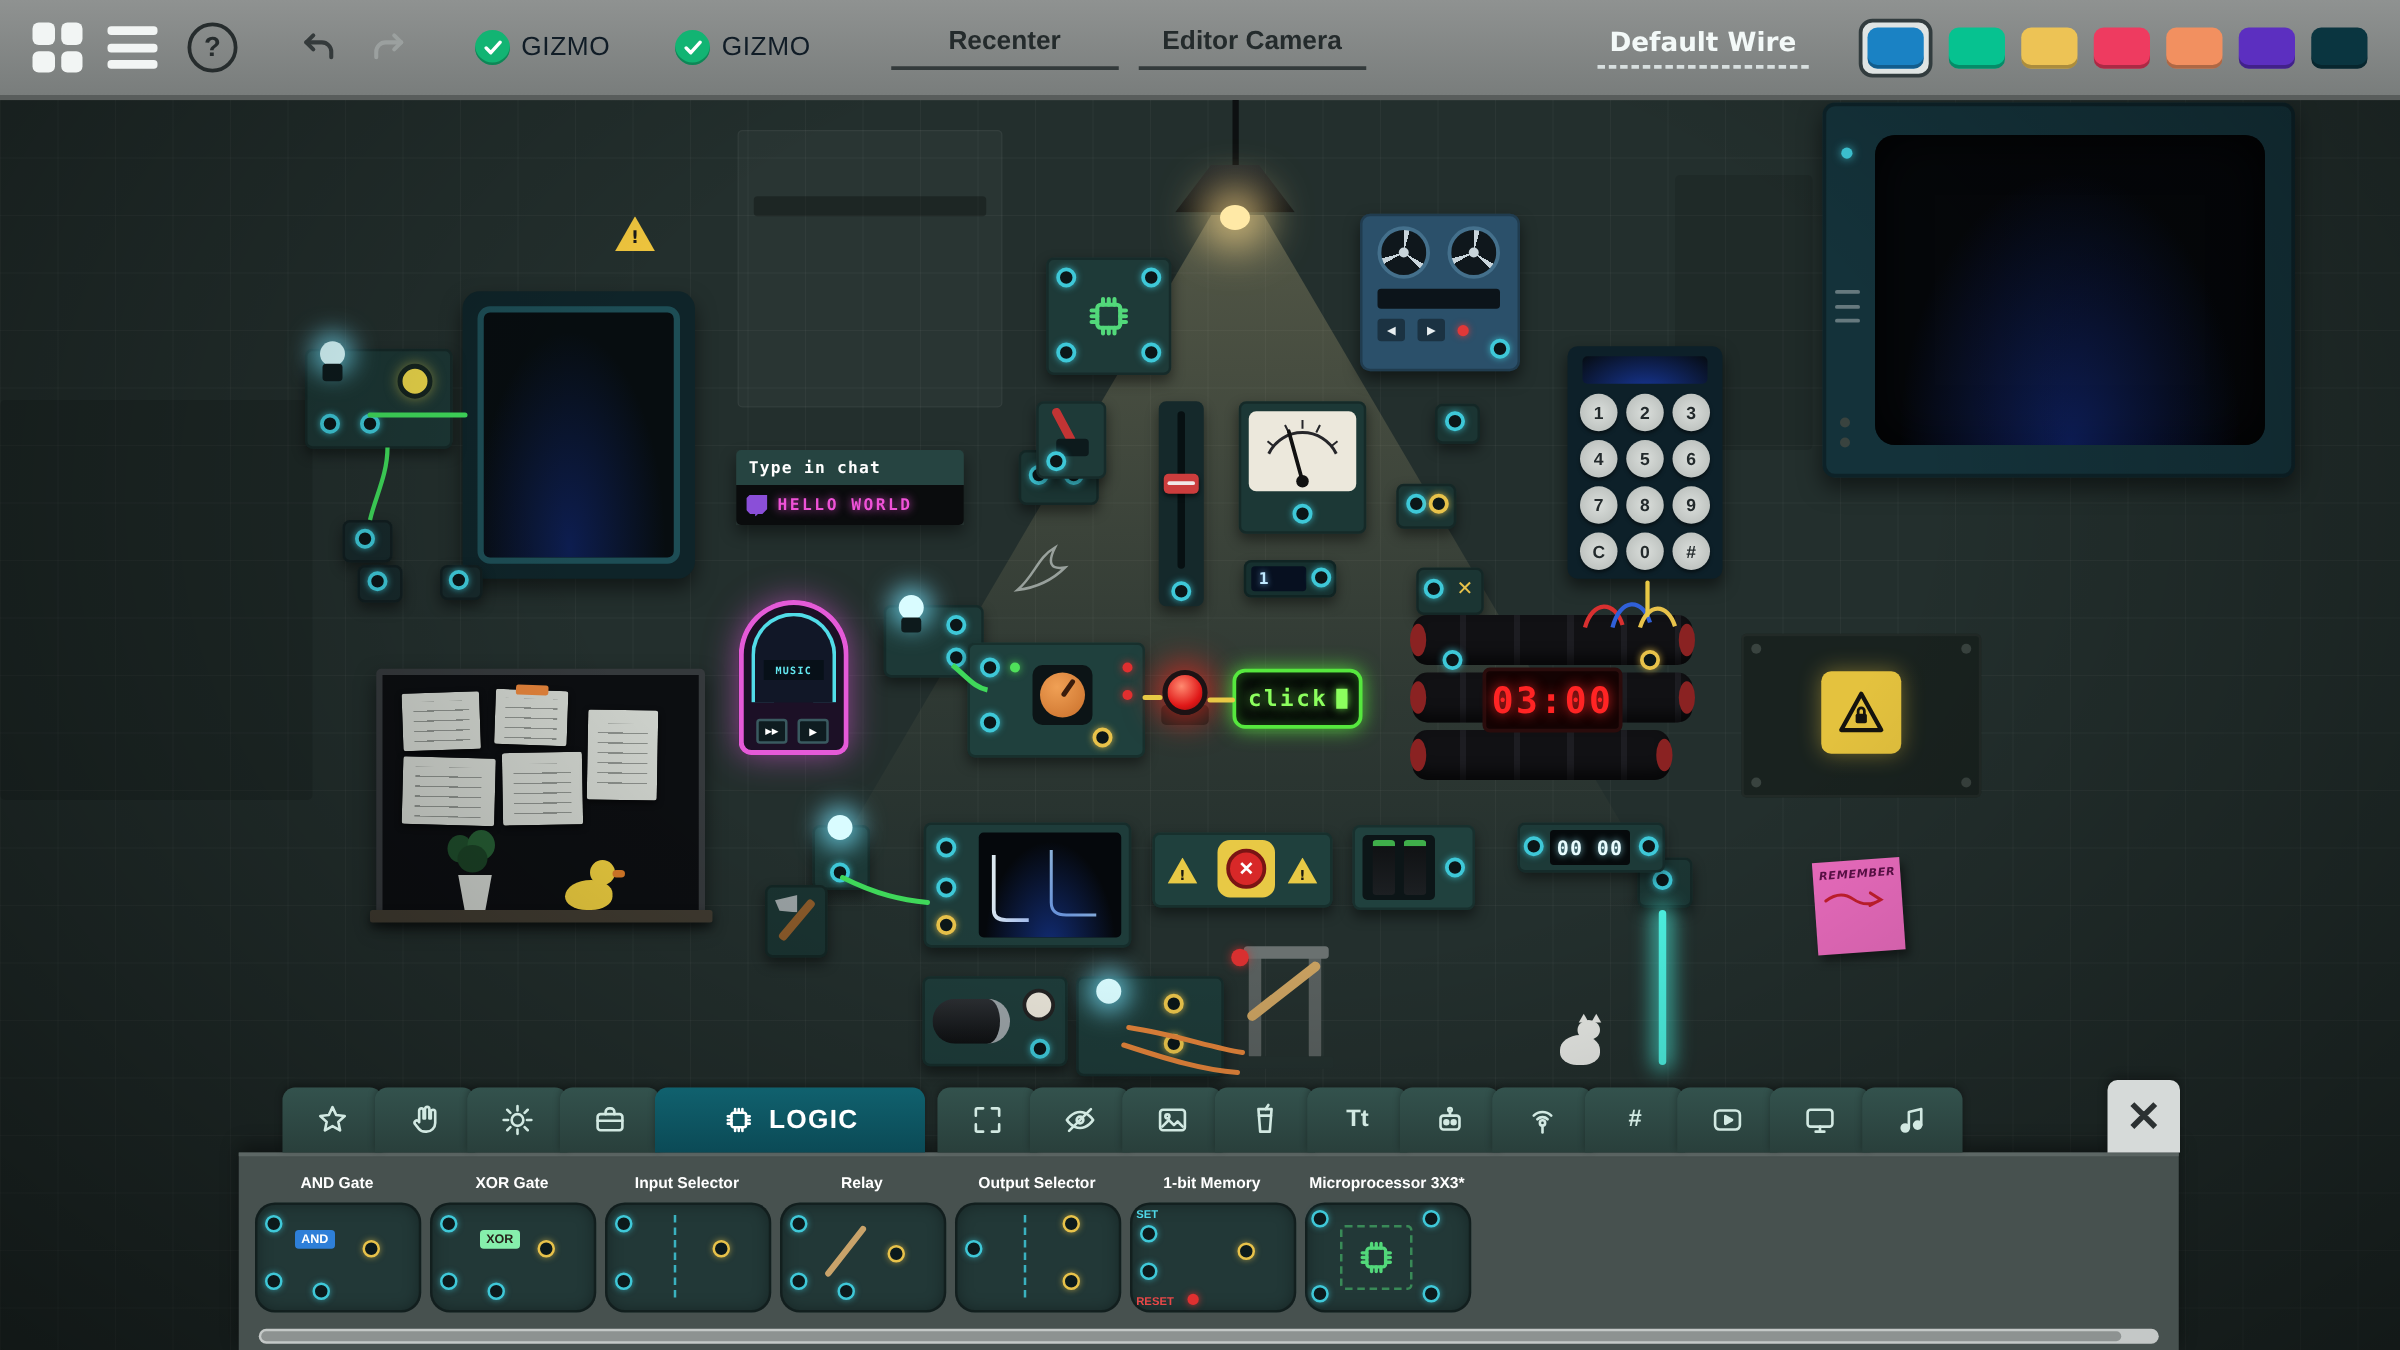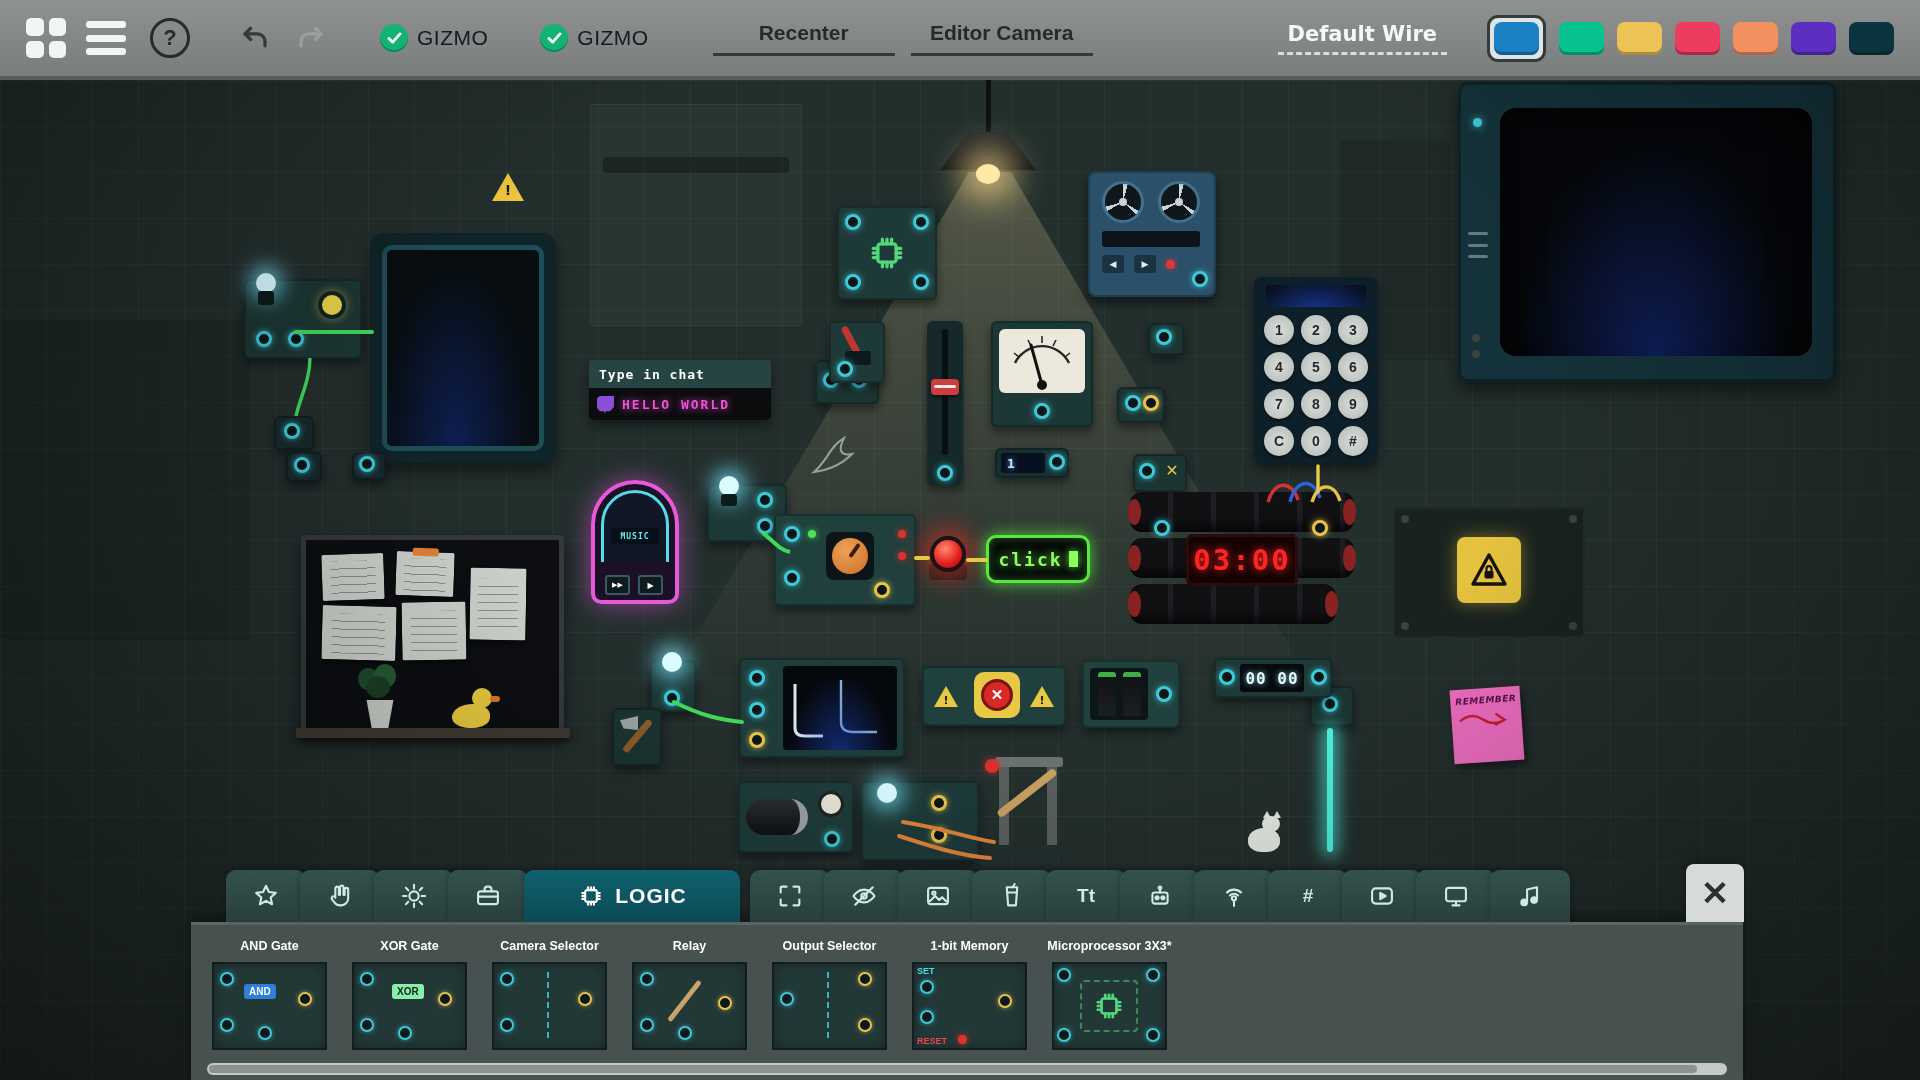--- a/index.html
+++ b/index.html
@@ -83,21 +83,21 @@
   .tab-label{color:#fff;font-weight:bold;font-size:21px;letter-spacing:1px}
   .tab-txt{font-weight:bold;font-size:19px;color:currentColor}
 
   
   .panel{position:absolute;left:191px;top:922px;width:1552px;height:158px;z-index:41;
     background:#47514f;border-top:3px solid #5d6765;box-shadow:0 -6px 14px rgba(0,0,0,.4)}
   .cards{display:flex;gap:9px;padding:5px 0 0 13px}
   .card{width:131px;flex:0 0 auto;background:none;border:none}
   .card-label{height:32px;display:flex;align-items:center;justify-content:center;text-align:center;
     color:#fff;font-weight:bold;font-size:12.5px;line-height:1.15;padding:0 2px}
-  .card-img{position:relative;width:115px;height:88px;margin:0 auto;background:#223837;border-radius:0;
+  .card-img{position:relative;width:133px;height:88px;margin:0 auto;background:#223837;border-radius:16px;
     box-shadow:inset 0 0 0 2px rgba(0,0,0,.3),inset 0 0 14px rgba(0,0,0,.4)}
   .cport{position:absolute;width:14px;height:14px;border-radius:50%;border:2.5px solid #3fc8d8;
     background:#0c1a1c;box-shadow:0 0 5px rgba(63,200,216,.6)}
   .cport.cy{border-color:#e8c24a;box-shadow:0 0 5px rgba(232,194,74,.6)}
   .gate-badge{position:absolute;padding:2px 5px;border-radius:3px;font-size:10px;font-weight:bold;color:#fff}
   .b-and{background:#2e7fd8;left:32px;top:22px}
   .b-or{background:#3fae4a;left:38px;top:22px}
   .b-xor{background:#86efac;color:#26221a;left:40px;top:22px}
   .dash-v{position:absolute;left:55px;top:10px;height:66px;border-left:2px dashed #3fc8d8;opacity:.85}
   .relay-arm{position:absolute;left:50px;top:14px;width:5px;height:50px;background:#c9a36a;border-radius:3px;transform:rotate(38deg)}
@@ -644,21 +644,21 @@
         <div class="card-img">
           <span class="cport" style="left:8px;top:10px"></span>
           <span class="cport" style="left:8px;top:56px"></span>
           <span class="gate-badge b-xor">XOR</span>
           <span class="cport cy" style="left:86px;top:30px"></span>
           <span class="cport" style="left:46px;top:64px"></span>
         </div>
       </button>
 
       <button class="card">
-        <div class="card-label">Camera Selector</div>
+        <div class="card-label">Input Selector</div>
         <div class="card-img">
           <span class="cport" style="left:8px;top:10px"></span>
           <span class="cport" style="left:8px;top:56px"></span>
           <span class="dash-v"></span>
           <span class="cport cy" style="left:86px;top:30px"></span>
         </div>
       </button>
 
       <button class="card">
         <div class="card-label">Relay</div>

